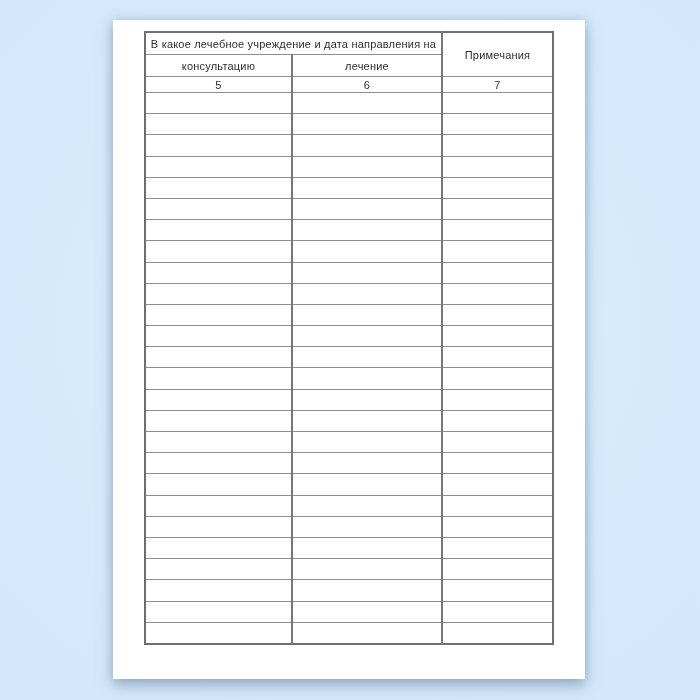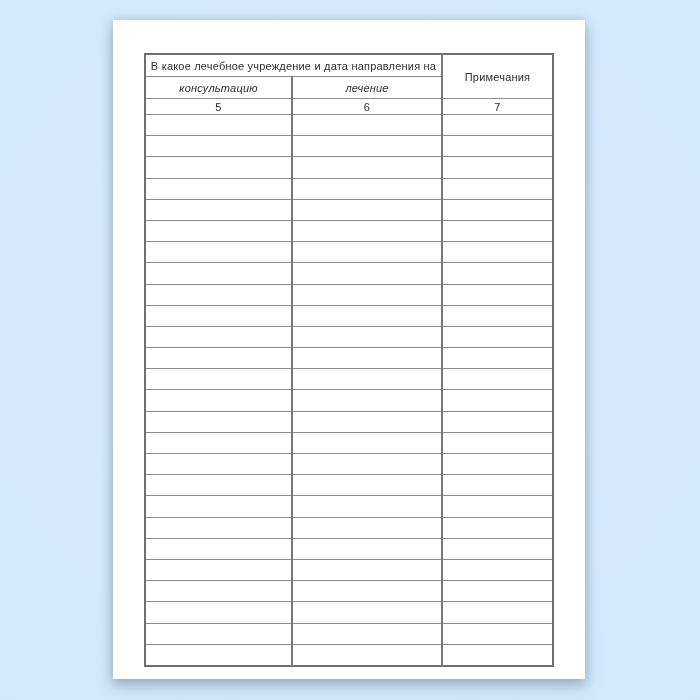--- a/index.html
+++ b/index.html
@@ -23,40 +23,40 @@
     width: 472px;
     height: 659px;
     background: #ffffff;
     box-shadow: 0 7px 13px rgba(105, 130, 155, 0.50),
                 0 0 9px rgba(120, 145, 170, 0.35);
   }
   table.form-table {
     border-collapse: collapse;
     table-layout: fixed;
     width: 408px;
-    margin: 33px auto 0 auto;
+    margin: 11px auto 0 auto;
     border: 2px solid #6e6e6e;
   }
   col.c1 { width: 147px; }
   col.c2 { width: 150px; }
   col.c3 { width: 111px; }
   .form-table th, .form-table td {
     border: 1px solid #8e8e8e;
     padding: 0;
     text-align: center;
     vertical-align: middle;
     font-weight: normal;
     font-size: 11px;
     color: #2e2e2e;
     letter-spacing: 0.2px;
   }
   
   .form-table .sep-r { border-right: 2px solid #787878; }
   tr.hdr-row-1 th { height: 21px; }
-  tr.hdr-row-2 th { height: 21px; font-style: italic; }
+  tr.hdr-row-2 th { height: 21px; }
   tr.index-row th { height: 15px; }
   tr.empty-row td { height: 20.2px; }
 </style>
 </head>
 <body>
 
 <div class="canvas">
   <div class="paper">
     <table class="form-table">
       <colgroup>

